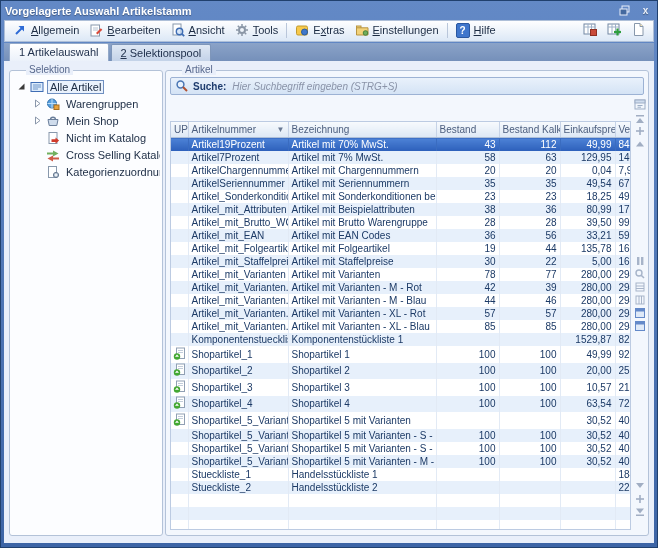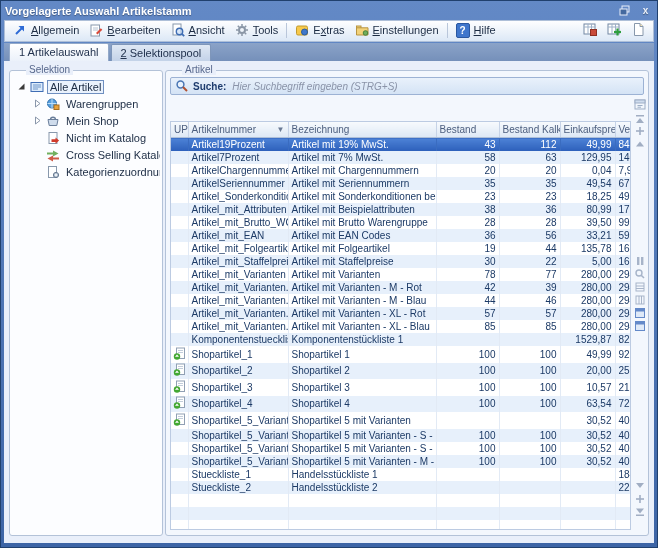--- a/index.html
+++ b/index.html
@@ -317,21 +317,21 @@
                 <th>Bestand</th>
                 <th>Bestand Kalk.</th>
                 <th>Einkaufspreis</th>
                 <th>Ve</th>
               </tr>
             </thead>
           <tbody id="tbody">
               <tr class="selected">
                 <td class="up"></td>
                 <td>Artikel19Prozent</td>
-                <td>Artikel mit 19% MwSt.</td>
+                <td>Artikel mit 70% MwSt.</td>
                 <td class="num">43</td>
                 <td class="num">112</td>
                 <td class="num">49,99</td>
                 <td>84,</td>
               </tr>
               <tr class="stripe">
                 <td class="up"></td>
                 <td>Artikel7Prozent</td>
                 <td>Artikel mit 7% MwSt.</td>
                 <td class="num">58</td>

